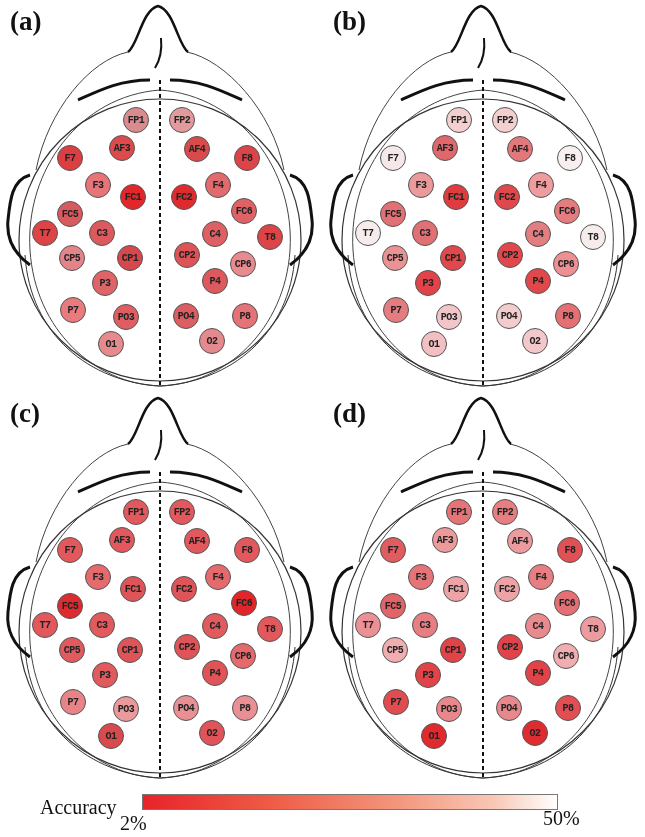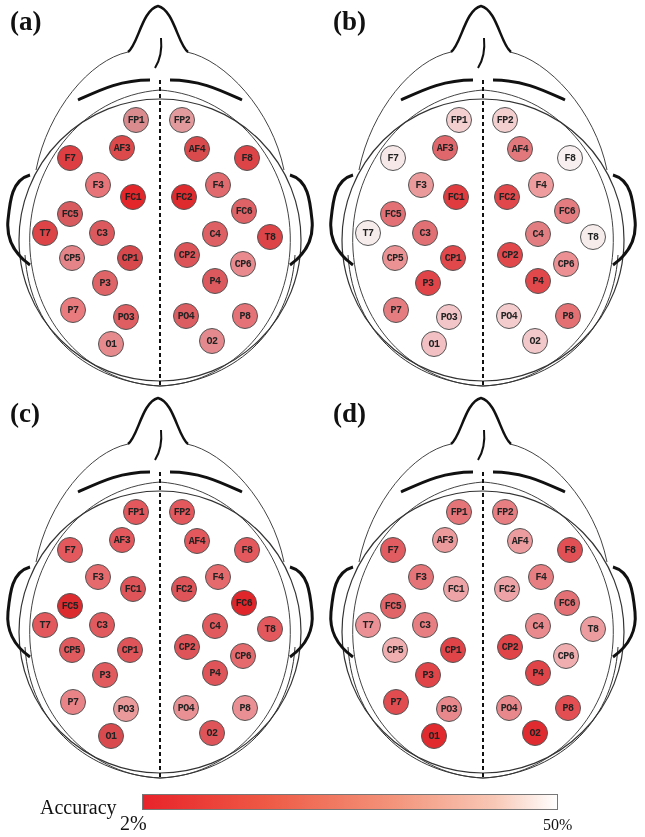--- a/index.html
+++ b/index.html
@@ -5,21 +5,21 @@
   html,body{margin:0;padding:0;background:#ffffff;}
   body{width:645px;height:837px;position:relative;overflow:hidden;font-family:"Liberation Serif",serif;}
   .panel{position:absolute;width:322px;height:400px;}
   .panel-label{position:absolute;left:10px;top:6px;font-family:"Liberation Serif",serif;font-weight:bold;font-size:27px;color:#111;}
   .head-svg{position:absolute;left:0;top:0;}
   .electrode{position:absolute;width:26px;height:26px;margin-left:-13px;margin-top:-13px;border-radius:50%;border:1px solid #555;box-sizing:border-box;display:flex;align-items:center;justify-content:center;font-family:"Liberation Mono",monospace;font-weight:bold;font-size:10px;color:#222;letter-spacing:-0.5px;}
   .legend{position:absolute;left:0;top:790px;width:645px;height:47px;}
   .legend-title{position:absolute;left:12px;top:6px;font-size:20px;color:#111;margin-left:28px;}
   .legend-bar{position:absolute;left:142px;top:4px;width:416px;height:16px;border:1px solid #777;box-sizing:border-box;background:linear-gradient(to right,#e8232a 0%,#ee5a45 30%,#f3937a 60%,#f8c8b6 85%,#ffffff 100%);}
   .legend-min{position:absolute;left:120px;top:22px;font-size:20px;color:#111;}
-  .legend-max{position:absolute;left:543px;top:26px;font-size:16px;color:#111;}
+  .legend-max{position:absolute;left:543px;top:17px;font-size:20px;color:#111;}
 </style>
 </head>
 <body>
 
 <div id="panels">
     <div class="panel" style="left: 0px; top: 0px;">
   <svg class="head-svg" width="322" height="400" viewBox="0 0 322 400">
 
     <path d="M160 90 C 80 96, 25 170, 30 250 C 35 330, 95 384, 160 386 C 225 384, 285 330, 290 250 C 295 170, 240 96, 160 90 Z" fill="none" stroke="#444" stroke-width="1"></path>
     <path d="M128 52 C 90 60, 48 110, 36 170" fill="none" stroke="#444" stroke-width="1"></path>

